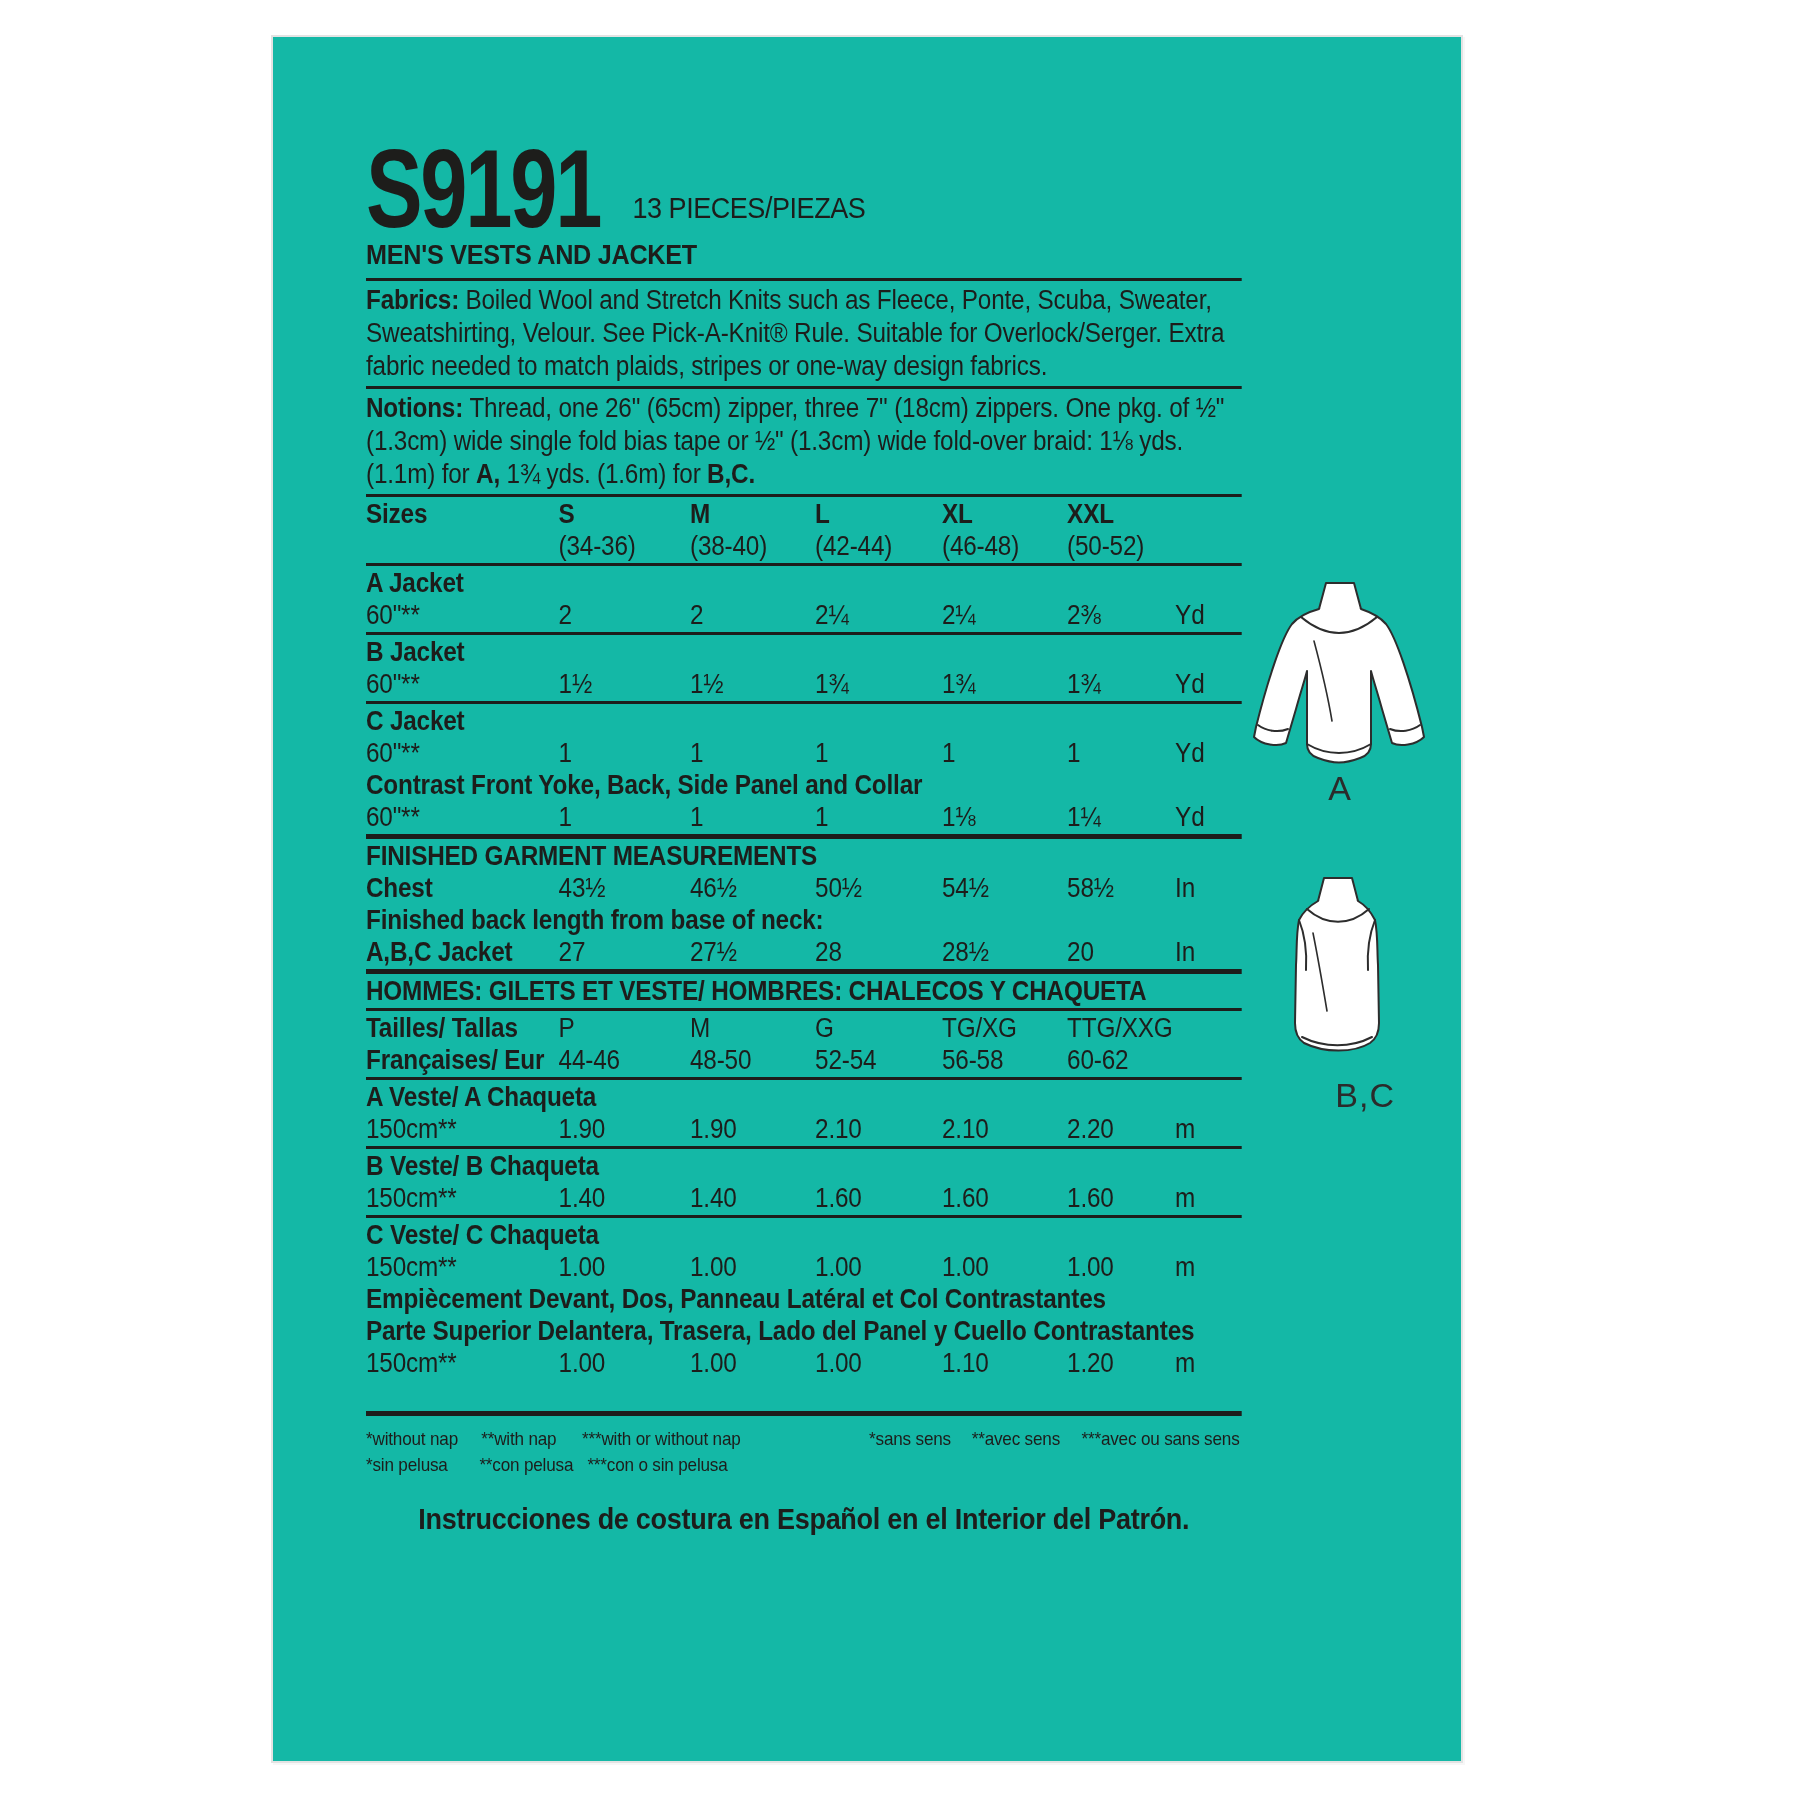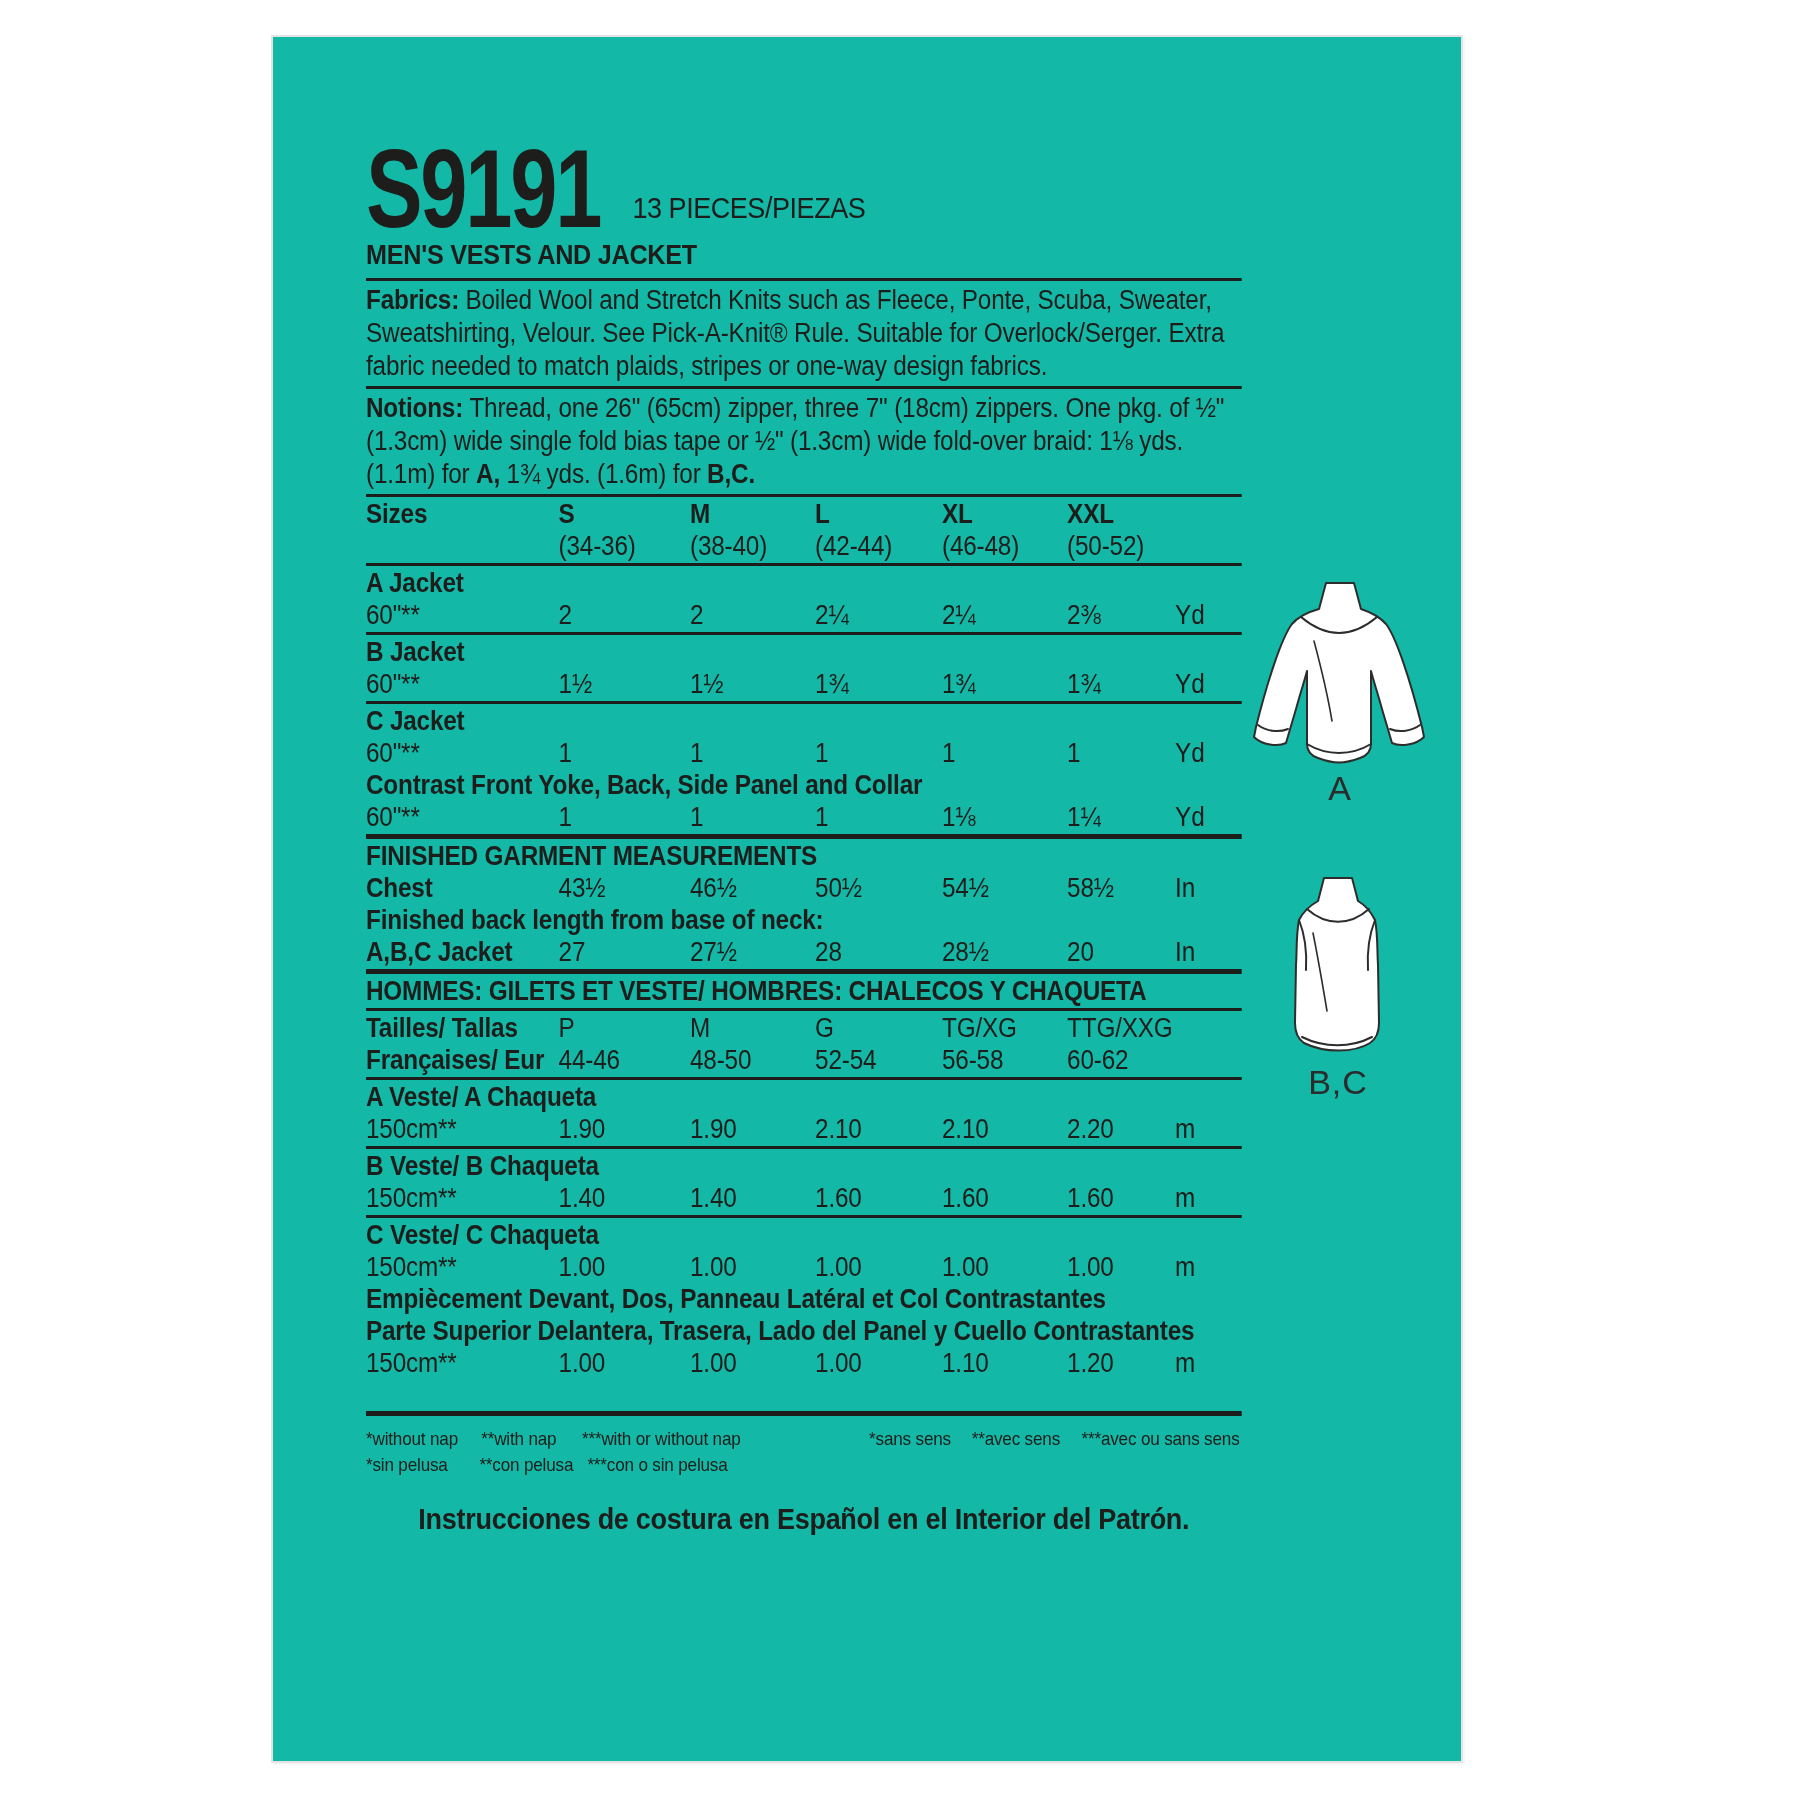--- a/index.html
+++ b/index.html
@@ -34,21 +34,21 @@
   .fn-f0{left:559px;} .fn-f1{left:673px;} .fn-f2{left:795px;}
   .fn-s1{left:126px;} .fn-s2{left:246px;}
   .final-rule{margin-top:32px;}
   .footer-note{margin-top:20px;text-align:center;font-size:30px;font-weight:bold;letter-spacing:-0.3px;}
   
   .fig{position:absolute;text-align:center;}
   .fig-a{left:972px;top:542px;width:190px;}
   .fig-bc{left:1008px;top:838px;width:114px;}
   .fig-label{font-size:34px;letter-spacing:1px;color:#2b2b2b;margin-top:6px;font-family:"Liberation Sans",sans-serif;}
   .fig-a .fig-label{margin-top:4px;}
-  .fig-bc .fig-label{margin-top:8px;}
+  .fig-bc .fig-label{margin-top:21px;text-align:right;}
   svg{display:block;}
 </style>
 </head>
 <body>
 
 <div class="stage">
   <div class="card">
 
     <div class="content">
 

